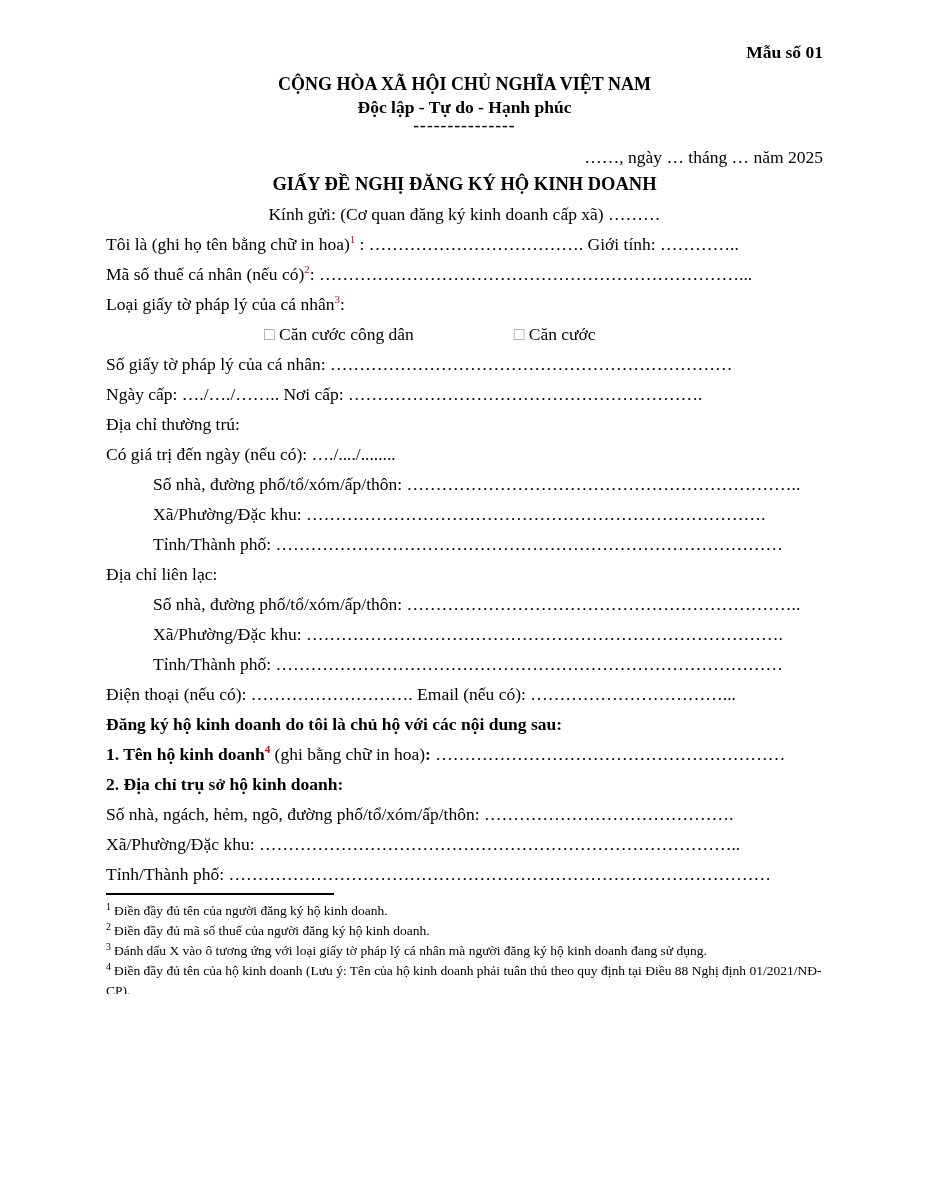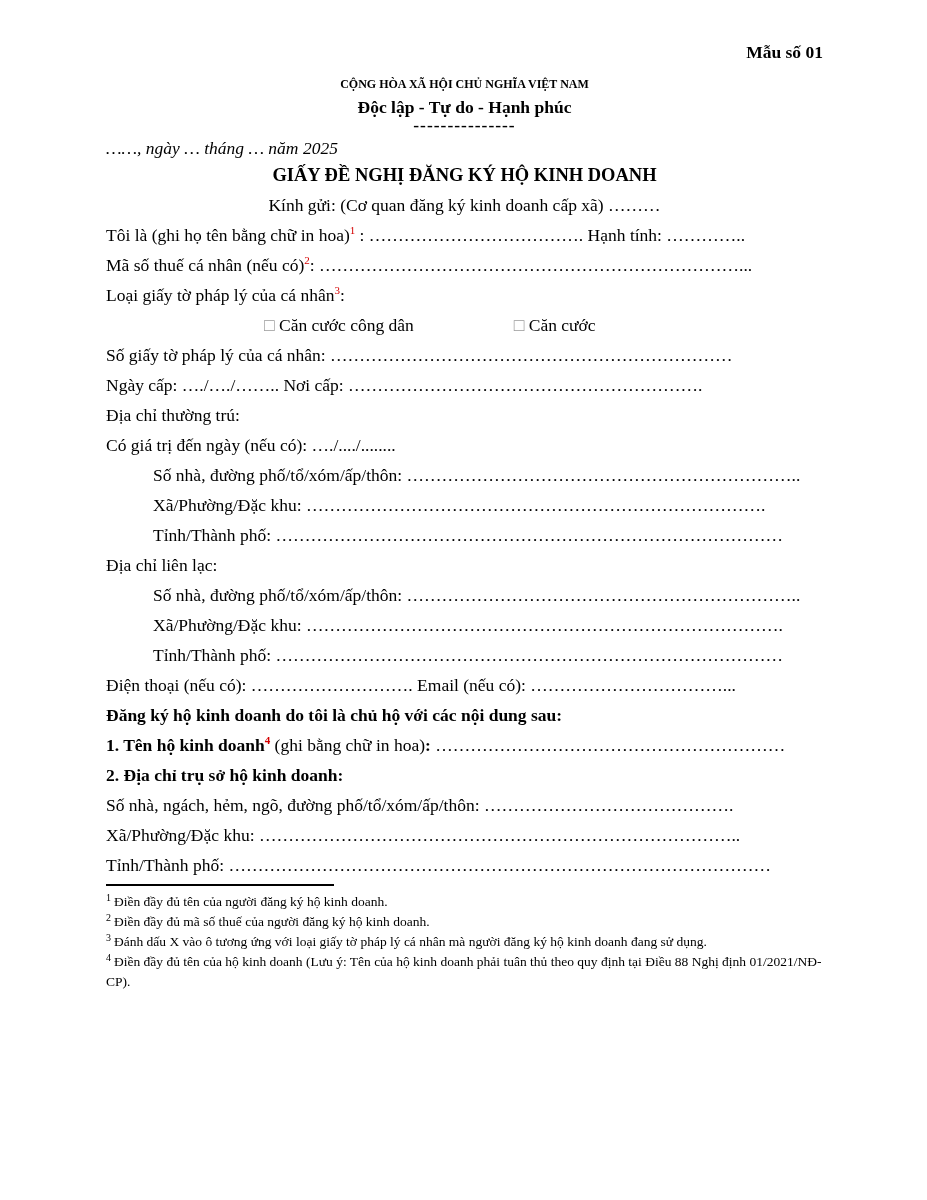--- a/index.html
+++ b/index.html
@@ -5,24 +5,24 @@
   html,body{margin:0;padding:0;background:#ffffff;}
   .page{
     width:927px;height:994px;box-sizing:border-box;
     background:#ffffff;color:#000;
     padding:40px 104px 0 106px;
     font-family:"Liberation Serif","DejaVu Serif",serif;
     font-size:17.5px;
     overflow:hidden;
   }
   .form-number{text-align:right;font-weight:bold;line-height:24px;}
-  .country{text-align:center;font-weight:bold;font-size:12px;margin-top:8px;line-height:24px;}
+  .country{text-align:center;font-weight:bold;font-size:18px;margin-top:8px;line-height:24px;}
   .motto{text-align:center;font-weight:bold;line-height:22px;}
   .divider{text-align:center;font-weight:bold;line-height:15px;letter-spacing:1px;}
-  .date-line{font-style:italic;margin-top:3px;line-height:24px;}
+  .date-line{text-align:right;margin-top:12px;line-height:24px;}
   .doc-title{text-align:center;font-weight:bold;font-size:18.5px;line-height:30px;}
   .line{line-height:30px;white-space:nowrap;overflow:hidden;}
   .center{text-align:center;}
   .ind{padding-left:47px;}
   .cbrow{padding-left:158px;}
   .seg{font-style:normal;}
   .i{}
   .b{font-weight:bold;}
   .bline{font-weight:bold;}
   .cb{color:#9b9b9b;}
@@ -45,21 +45,21 @@
   <div class="country">CỘNG HÒA XÃ HỘI CHỦ NGHĨA VIỆT NAM</div>
   <div class="motto">Độc lập - Tự do - Hạnh phúc</div>
   <div class="divider">---------------</div>
 
   <div class="date-line">……, ngày … tháng … năm 2025</div>
 
   <div class="doc-title">GIẤY ĐỀ NGHỊ ĐĂNG KÝ HỘ KINH DOANH</div>
 
   <div>
       <div class="line center"><span class="seg">Kính gửi: </span><span class="i">(Cơ quan đăng ký kinh doanh cấp xã)</span><span class="seg"> ………</span></div>
-      <div class="line"><span class="seg">Tôi là </span><span class="i">(ghi họ tên bằng chữ in hoa)</span><sup class="fn-ref">1</sup><span class="seg"> : ………………………………. Hạnh tính: …………..</span></div>
+      <div class="line"><span class="seg">Tôi là </span><span class="i">(ghi họ tên bằng chữ in hoa)</span><sup class="fn-ref">1</sup><span class="seg"> : ………………………………. Giới tính: …………..</span></div>
       <div class="line"><span class="seg">Mã số thuế cá nhân (nếu có)</span><sup class="fn-ref">2</sup><span class="seg">: ………………………………………………………………...</span></div>
       <div class="line"><span class="seg">Loại giấy tờ pháp lý của cá nhân</span><sup class="fn-ref">3</sup><span class="seg">:</span></div>
       <div class="line cbrow"><span class="cb">□ </span><span class="seg">Căn cước công dân</span><span class="gap"></span><span class="cb">□ </span><span class="seg">Căn cước</span></div>
       <div class="line"><span class="seg">Số giấy tờ pháp lý của cá nhân: ……………………………………………………………</span></div>
       <div class="line"><span class="seg">Ngày cấp: …./…./…….. Nơi cấp: …………………………………………………….</span></div>
       <div class="line"><span class="seg">Địa chỉ thường trú:</span></div>
       <div class="line"><span class="seg">Có giá trị đến ngày (</span><span class="i">nếu có</span><span class="seg">): …./..../........</span></div>
       <div class="line ind"><span class="seg">Số nhà, đường phố/tổ/xóm/ấp/thôn: …………………………………………………………..</span></div>
       <div class="line ind"><span class="seg">Xã/Phường/Đặc khu: …………………………………………………………………….</span></div>
       <div class="line ind"><span class="seg">Tỉnh/Thành phố: ……………………………………………………………………………</span></div>

